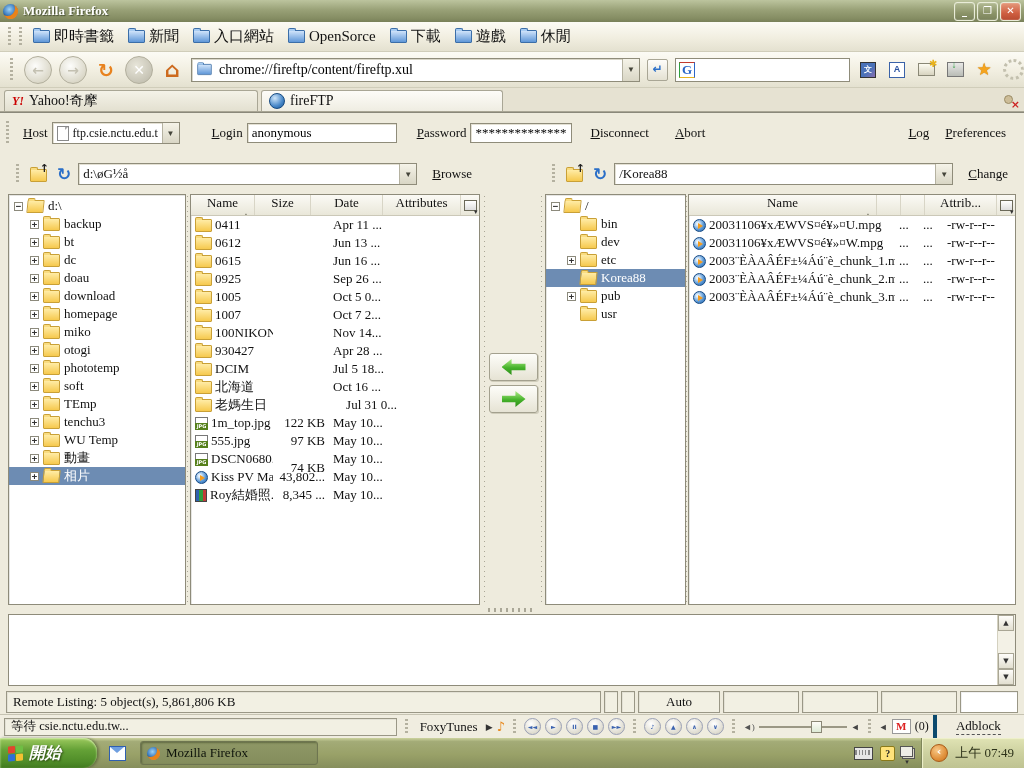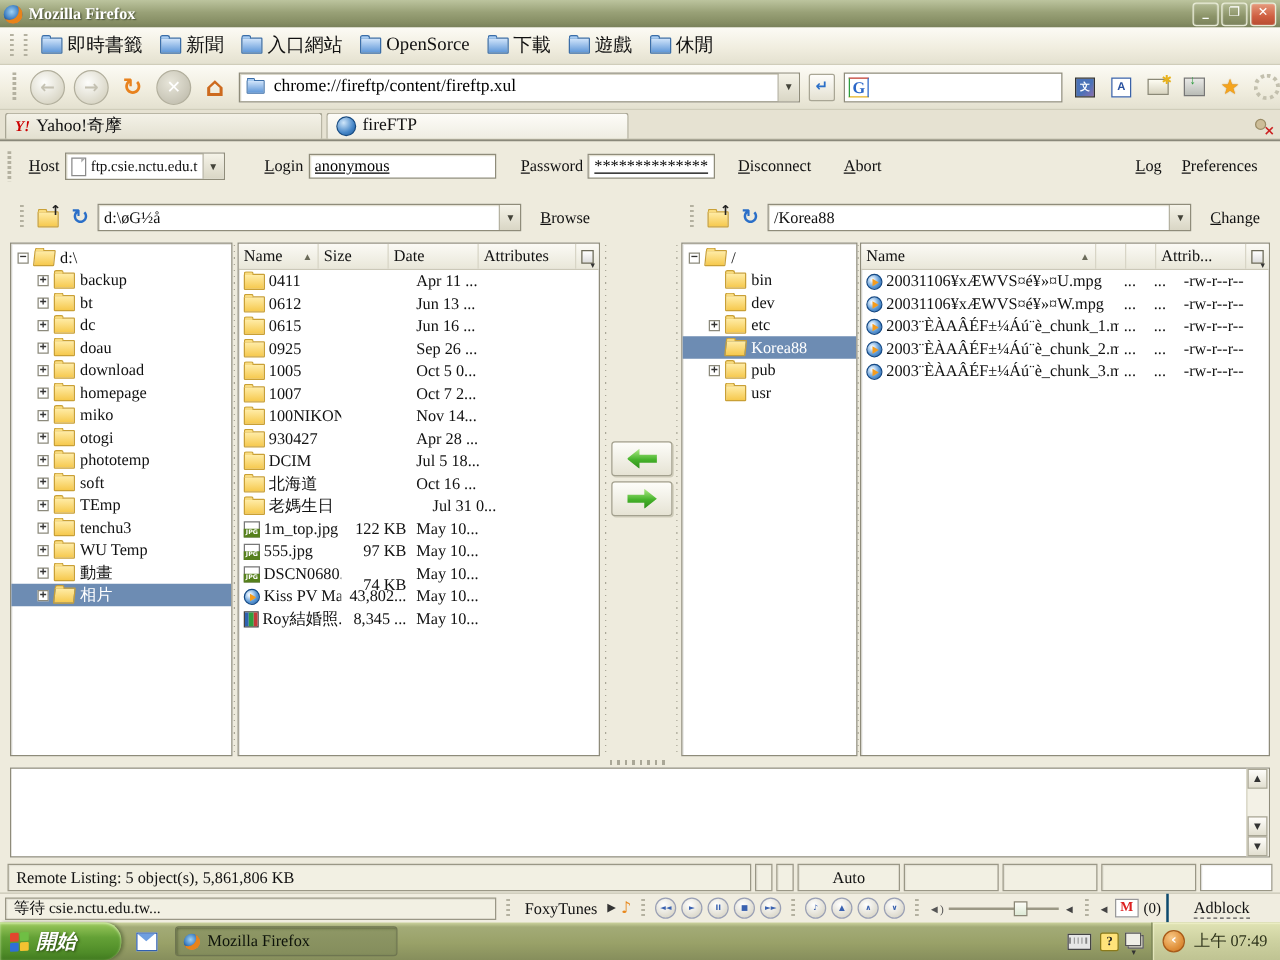--- a/index.html
+++ b/index.html
@@ -75,36 +75,36 @@
   #content{position:absolute;left:0;top:112px;width:1024px;height:602px;background:#eeebdd;
     border-top:1px solid #8a887a;box-sizing:border-box;}
   .ftb{position:absolute;left:2px;top:3px;right:2px;height:34px;display:flex;align-items:center;}
   .lbl{white-space:nowrap;padding:0 4px;}
   .combo{display:flex;align-items:center;height:22px;background:#fff;border:1px solid #8f8c7a;
     box-shadow:inset 1px 1px 0 #e4e1d4;gap:4px;padding-left:4px;box-sizing:border-box;}
   .page{position:relative;width:10px;height:13px;background:#fff;border:1px solid #8a8a8a;flex:none;}
   .page::after{content:"";position:absolute;right:0;top:0;border-left:3px solid #aaa;border-bottom:3px solid transparent;}
   .tbox{height:20px;background:#fff;border:1px solid #8f8c7a;box-shadow:inset 1px 1px 0 #e4e1d4;box-sizing:border-box;}
   .tbox input{width:100%;height:100%;border:none;outline:none;background:transparent;padding:0 4px;
-    font:13px "Liberation Serif",serif;box-sizing:border-box;text-decoration:underline;}
+    font:13px "Liberation Serif",serif;box-sizing:border-box;}
   .flatbtn{padding:2px 8px;white-space:nowrap;}
   .refresh{font:bold 17px "DejaVu Sans",sans-serif;color:#2b6fc8;flex:none;}
   .pathrow{position:absolute;top:46px;height:30px;display:flex;align-items:center;gap:7px;}
   .pane{position:absolute;top:81px;height:411px;background:#fff;border:1px solid #8e8b7a;
     box-shadow:inset 1px 1px 0 rgba(90,90,70,.15);box-sizing:border-box;overflow:hidden;}
   .vgrip{position:absolute;top:83px;height:407px;width:5px;
     background:repeating-linear-gradient(180deg,#aaa797 0 1px,transparent 1px 5px);background-size:1px 100%;background-position:center;background-repeat:no-repeat;}
   .trow{height:18px;display:flex;align-items:center;gap:4px;white-space:nowrap;box-sizing:border-box;}
   .trow.sel{background:#6d8cb3;color:#fff;}
   .exp{width:9px;height:9px;flex:none;border:1px solid #8c8a7c;background:#fff;color:#333;
     font:bold 9px/7px "DejaVu Sans Mono",monospace;text-align:center;box-sizing:border-box;}
   .expspace{width:9px;flex:none;}
   .lhead{display:flex;height:20px;border-bottom:1px solid #cbc8b8;background:linear-gradient(180deg,#fbfaf5,#e9e7d9);}
   .hcell{display:flex;align-items:center;padding:0 4px;border-right:1px solid #d8d5c6;box-sizing:border-box;
-    white-space:nowrap;overflow:hidden;}
+    white-space:nowrap;overflow:hidden;flex-direction:column;}
   .sortarrow{margin-left:auto;font-size:8px;color:#6b6b5a;}
   .picker{width:18px;flex:none;display:flex;align-items:center;justify-content:center;border-right:none;}
   .pickico{width:11px;height:9px;border:1px solid #6b6959;background:linear-gradient(#fff,#ddd);position:relative;}
   .pickico::after{content:"▾";position:absolute;right:-2px;bottom:-6px;font-size:7px;color:#333;}
   .frow{height:18px;display:flex;align-items:center;white-space:nowrap;}
   .fcell{padding:0 4px;box-sizing:border-box;overflow:hidden;display:flex;align-items:center;gap:3px;}
   .num{justify-content:flex-end;}
   .jpgi{position:relative;width:13px;height:13px;background:#fff;border:1px solid #777;flex:none;box-sizing:border-box;}
   .jpgi::after{content:"JPG";position:absolute;left:-1px;right:-1px;bottom:-1px;height:7px;background:#56801c;
     color:#fff;font:bold 5px/7px "DejaVu Sans",sans-serif;text-align:center;letter-spacing:0;}
@@ -138,21 +138,21 @@
   .pbtn{width:15px;height:15px;border-radius:50%;flex:none;display:flex;align-items:center;justify-content:center;
     background:radial-gradient(circle at 40% 32%,#fff,#dcd9cc 75%);border:1px solid #9aa0b5;
     color:#3a62b0;font:bold 6px "DejaVu Sans",sans-serif;}
   .notei{color:#e8881c;font:bold 13px "DejaVu Sans",sans-serif;}
   .slider{position:relative;width:88px;height:14px;flex:none;}
   .slider .track{position:absolute;left:0;right:0;top:6px;height:2px;background:#9b9885;}
   .slider .handle{position:absolute;left:52px;top:1px;width:11px;height:12px;border:1px solid #8a8776;
     background:linear-gradient(#fdfcf7,#ddead6);box-sizing:border-box;}
   .mailico{width:17px;height:13px;background:#fff;border:1px solid #999;color:#d22;
     font:bold 11px/12px "Liberation Serif",serif;text-align:center;flex:none;}
-  .adb{border-left:2px solid #0c4a6e;height:100%;display:flex;align-items:center;justify-content:center;width:96px;box-sizing:border-box;}
+  .adb{border-left:4px solid #0c4a6e;height:100%;display:flex;align-items:center;justify-content:center;width:96px;box-sizing:border-box;}
   .adb span{border-bottom:1px dashed #555;}
   
   #taskbar{position:absolute;left:0;top:738px;width:1024px;height:30px;
     background:linear-gradient(180deg,#ccd39e 0%,#a3ab77 12%,#99a168 55%,#868e5c 100%);
     display:flex;align-items:center;}
   #startbtn{width:97px;height:30px;border-radius:0 14px 14px 0;display:flex;align-items:center;gap:6px;
     padding-left:8px;box-sizing:border-box;
     background:linear-gradient(180deg,#9cc95e 0%,#64a136 40%,#4f8c28 80%,#417a1f 100%);
     box-shadow:inset 0 1px 2px #d6efae, 2px 0 3px rgba(40,60,20,.45);}
   #startbtn .stxt{color:#fff;font:bold italic 16px "Liberation Serif",serif;text-shadow:1px 1px 2px #2c4a12;}

